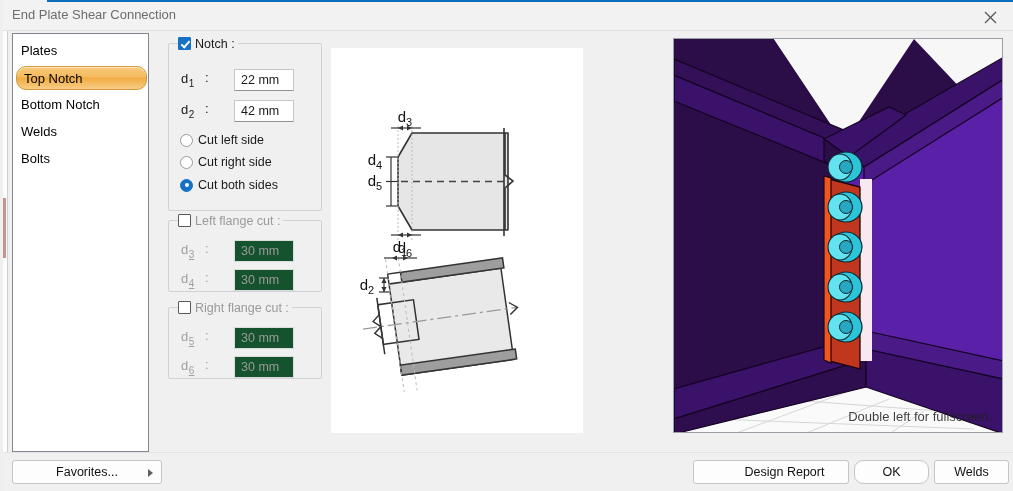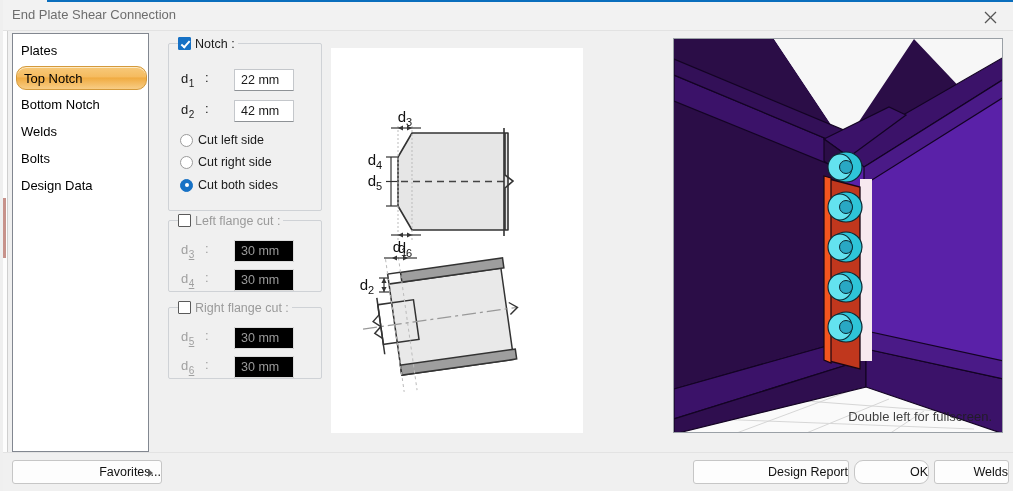--- a/index.html
+++ b/index.html
@@ -184,21 +184,21 @@
     border-bottom-color: #8e9296;
     background: #ffffff;
     font-family: "Liberation Sans", sans-serif;
     font-size: 12.5px;
     color: #1a1a1a;
     padding: 0 0 0 6px;
     line-height: 20px;
     border-radius: 1px;
   }
   .tinput.disabled {
-    background: #000000;
+    background: #14532d;
     border-color: #dcdcdc;
     border-bottom-color: #dcdcdc;
     color: #9a9a9a;
   }
 
   
   .radio-row {
     position: absolute;
     display: flex;
     align-items: center;
@@ -268,21 +268,21 @@
   .btn {
     position: absolute;
     height: 24px;
     box-sizing: border-box;
     background: #fdfdfd;
     border: 1px solid #c6c6c6;
     border-radius: 3px;
     font-family: "Liberation Sans", sans-serif;
     font-size: 12.5px;
     color: #111;
-    text-align: right;
+    text-align: center;
     line-height: 22px;
     cursor: default;
     white-space: nowrap;
   }
   #fav-btn  { left: 9px;  top: 7px; width: 150px; }
   #fav-arrow {
     position: absolute;
     right: 8px; top: 8px;
     width: 0; height: 0;
     border-left: 5px solid #606060;
@@ -312,21 +312,20 @@
       </svg>
     </div>
   </div>
 
   <div id="sidebar">
     <div class="side-item" style="top:6px">Plates</div>
     <div class="side-item selected" style="top:32px">Top Notch</div>
     <div class="side-item" style="top:60px">Bottom Notch</div>
     <div class="side-item" style="top:87px">Welds</div>
     <div class="side-item" style="top:114px">Bolts</div>
-    <div class="side-item" style="top:141px">Design Data</div>
   </div>
 
   <div id="options">
 
     <div class="groupbox" style="left:2px; top:10px; width:154px; height:168px;">
       <div class="group-legend">
         <span class="cb checked"></span>
         <span>Notch :</span>
       </div>
 

